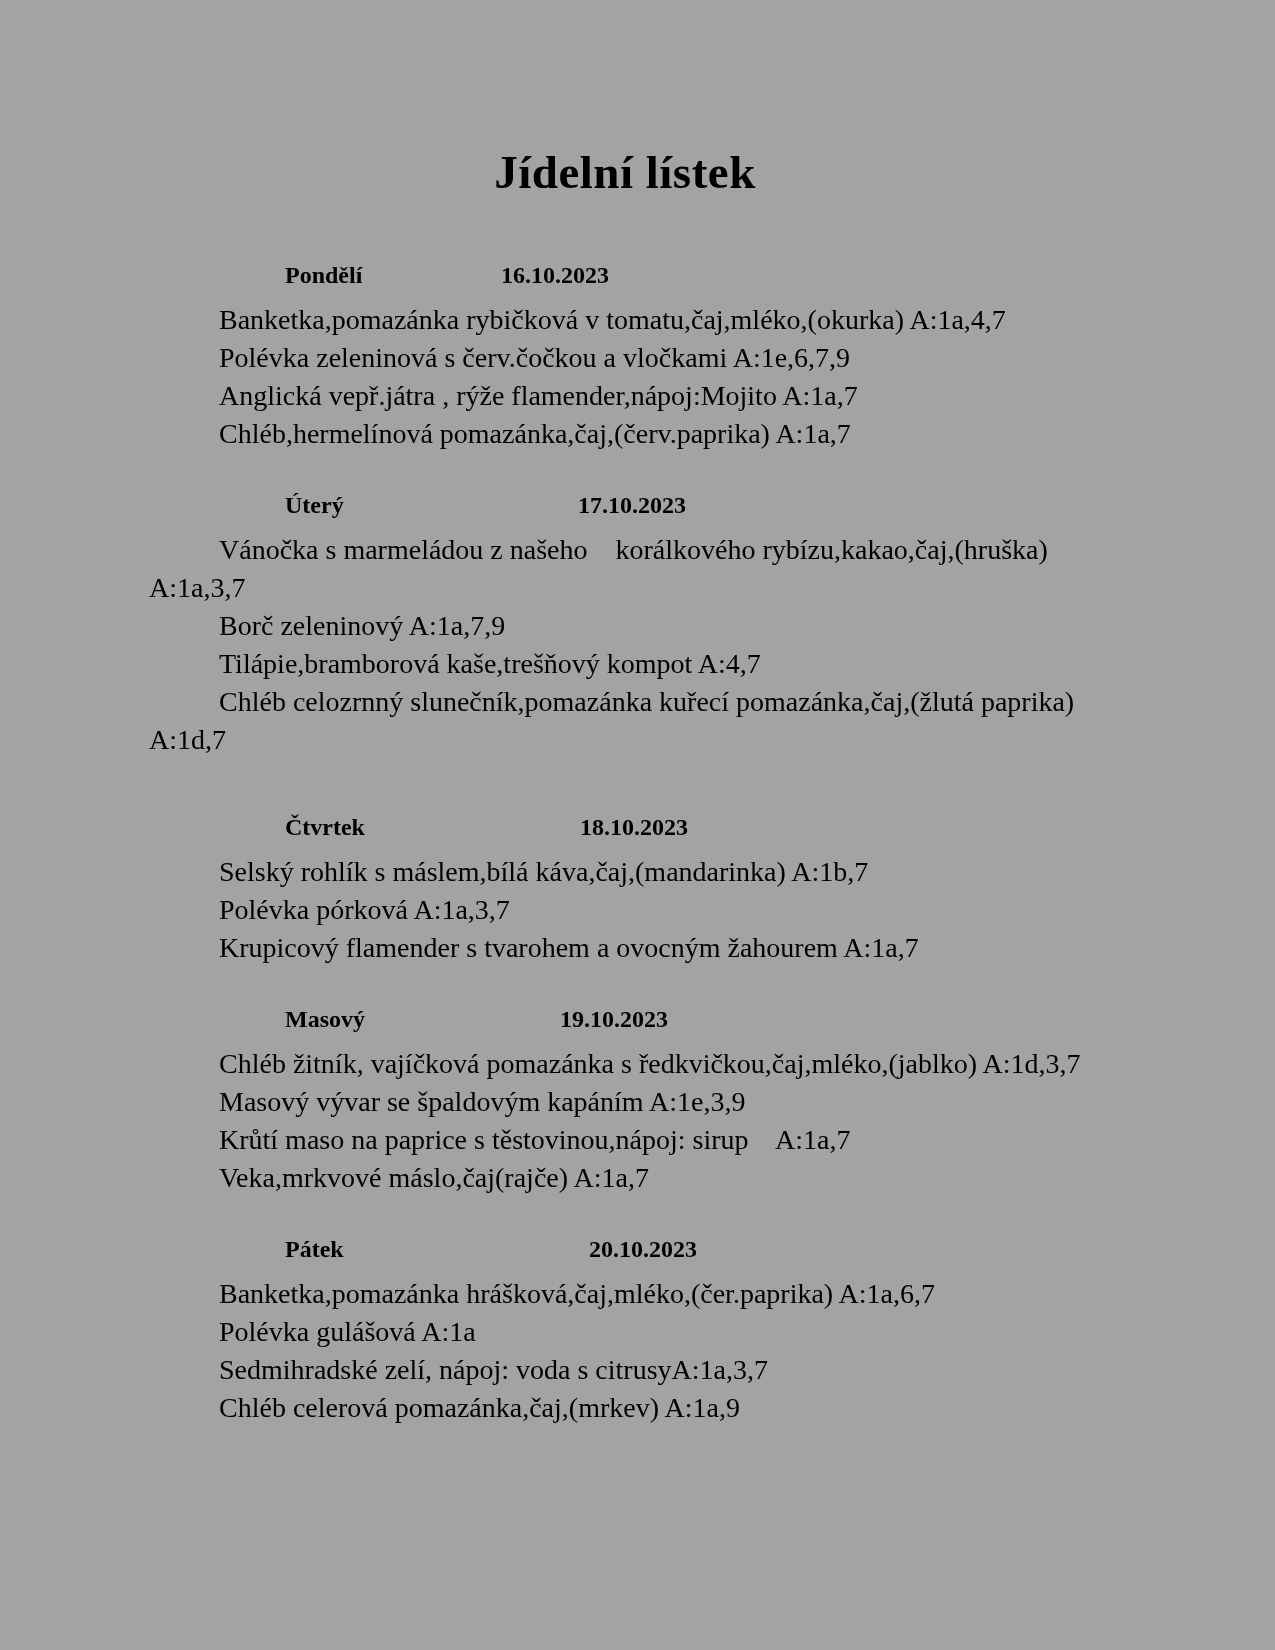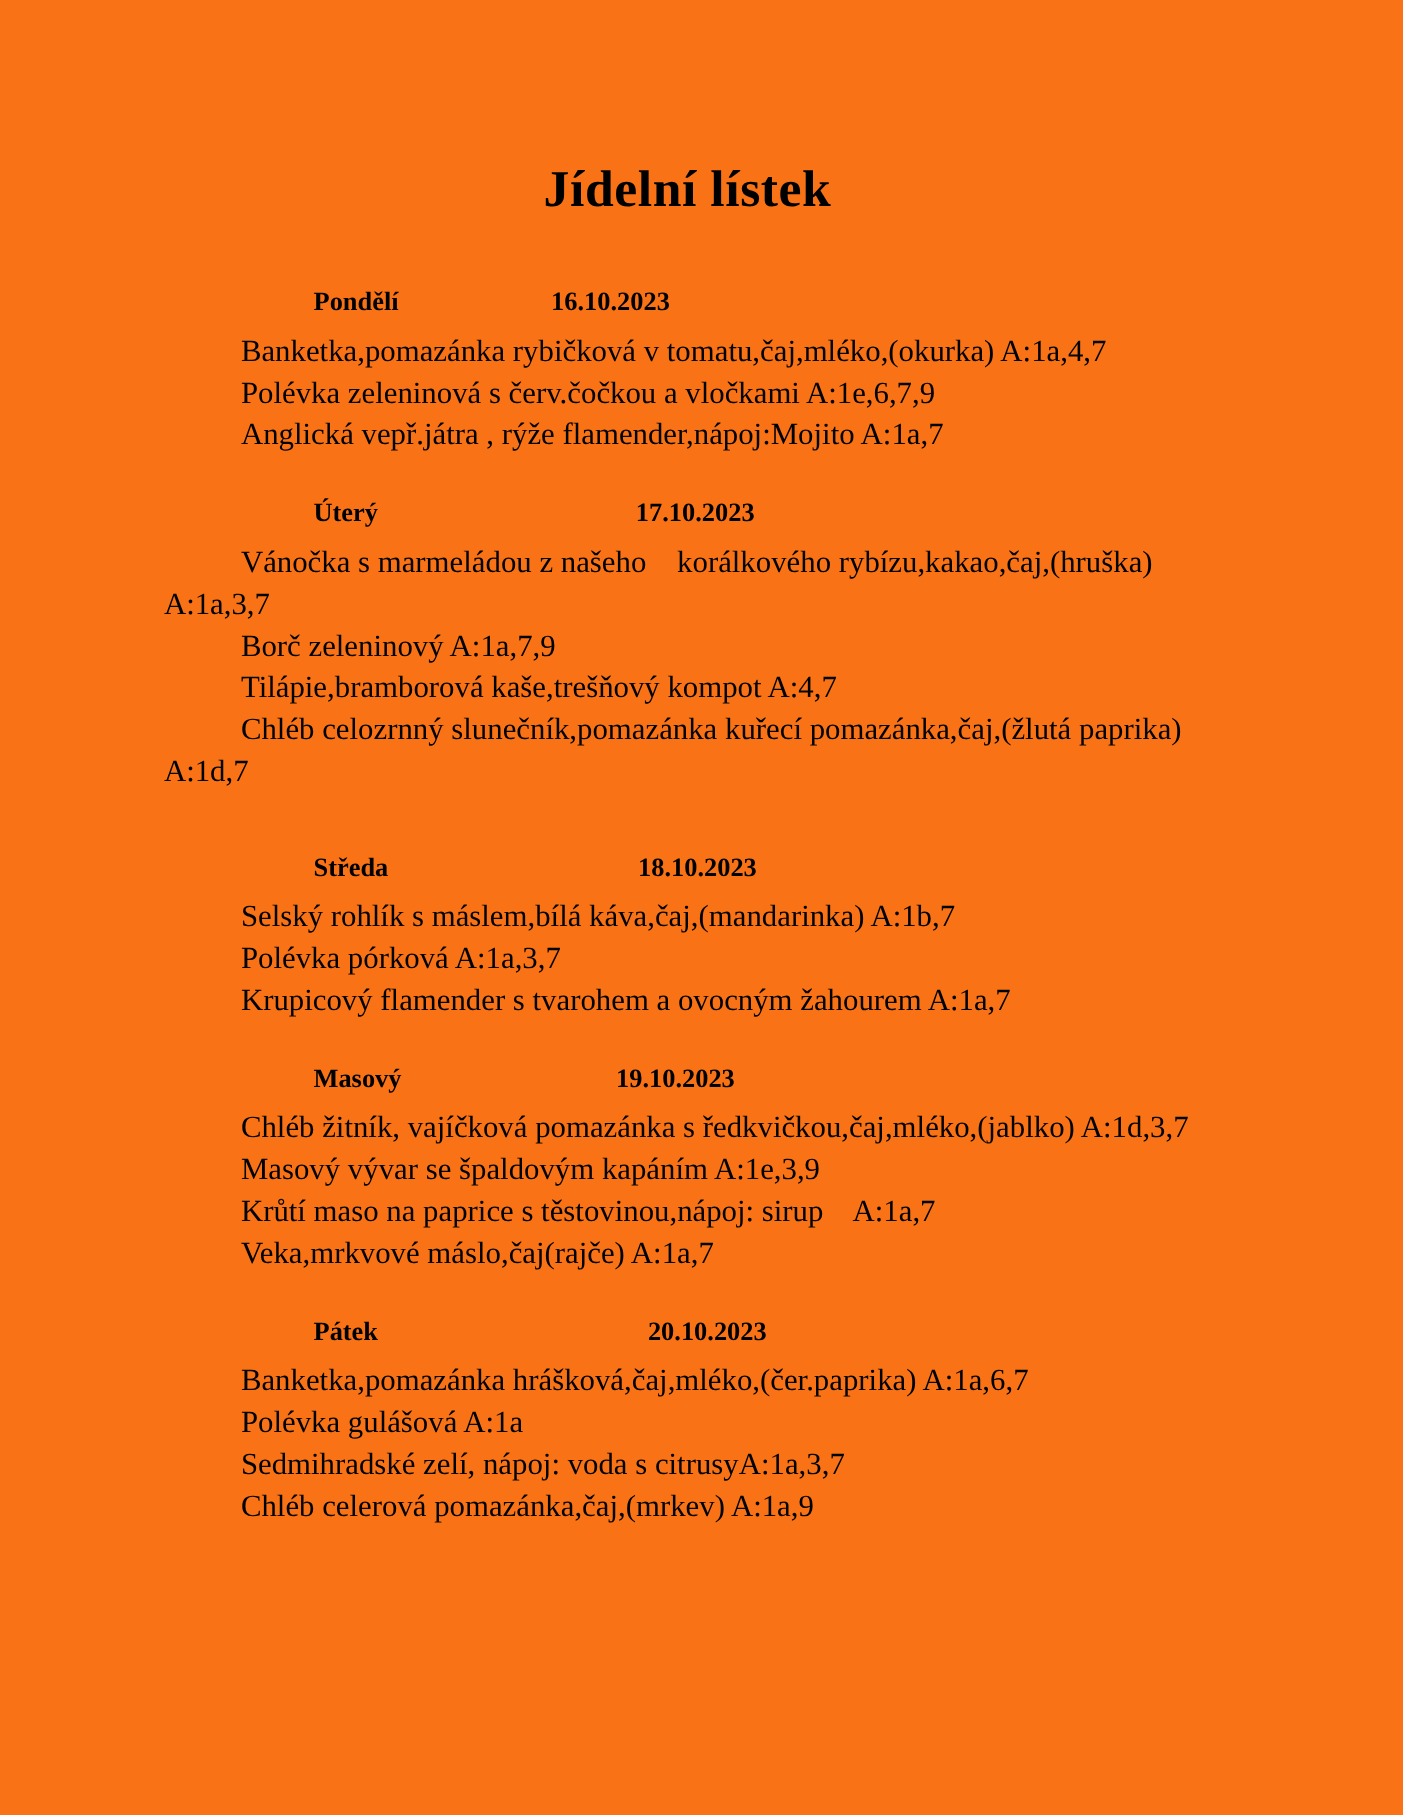--- a/index.html
+++ b/index.html
@@ -13,21 +13,21 @@
     font-family: "Liberation Serif", "DejaVu Serif", serif;
     color: #000000;
     overflow: hidden;
   }
   .page {
     position: relative;
     box-sizing: border-box;
     width: 1275px;
     height: 1650px;
     padding: 145px 130px 0 145px;
-    background: #f97316;
+    background: #a3a3a3;
   }
   .title {
     margin: 0 40px 0 0;
     font-size: 47px;
     font-weight: bold;
     text-align: center;
     line-height: 1.15;
     letter-spacing: 0.5px;
   }
   .day-section {
@@ -81,38 +81,39 @@
   <h1 class="title">Jídelní lístek</h1>
 
   <section class="day-section first">
     <div class="day-heading">
       <span class="day-name">Pondělí</span>
       <span class="day-date">16.10.2023</span>
     </div>
     <p class="line">Banketka,pomazánka rybičková v tomatu,čaj,mléko,(okurka) A:1a,4,7</p>
     <p class="line">Polévka zeleninová s červ.čočkou a vločkami A:1e,6,7,9</p>
     <p class="line">Anglická vepř.játra , rýže flamender,nápoj:Mojito A:1a,7</p>
+    <p class="line">Chléb,hermelínová pomazánka,čaj,(červ.paprika) A:1a,7</p>
   </section>
 
   <section class="day-section">
     <div class="day-heading">
       <span class="day-name">Úterý</span>
       <span class="day-date">17.10.2023</span>
     </div>
     <p class="line">Vánočka s marmeládou z našeho    korálkového rybízu,kakao,čaj,(hruška)</p>
     <p class="line outdent">A:1a,3,7</p>
     <p class="line">Borč zeleninový A:1a,7,9</p>
     <p class="line">Tilápie,bramborová kaše,trešňový kompot A:4,7</p>
     <p class="line">Chléb celozrnný slunečník,pomazánka kuřecí pomazánka,čaj,(žlutá paprika)</p>
     <p class="line outdent">A:1d,7</p>
   </section>
 
   <section class="day-section extra-gap">
     <div class="day-heading">
-      <span class="day-name">Středa</span>
+      <span class="day-name">Čtvrtek</span>
       <span class="day-date">18.10.2023</span>
     </div>
     <p class="line">Selský rohlík s máslem,bílá káva,čaj,(mandarinka) A:1b,7</p>
     <p class="line">Polévka pórková A:1a,3,7</p>
     <p class="line">Krupicový flamender s tvarohem a ovocným žahourem A:1a,7</p>
   </section>
 
   <section class="day-section">
     <div class="day-heading">
       <span class="day-name">Masový</span>

